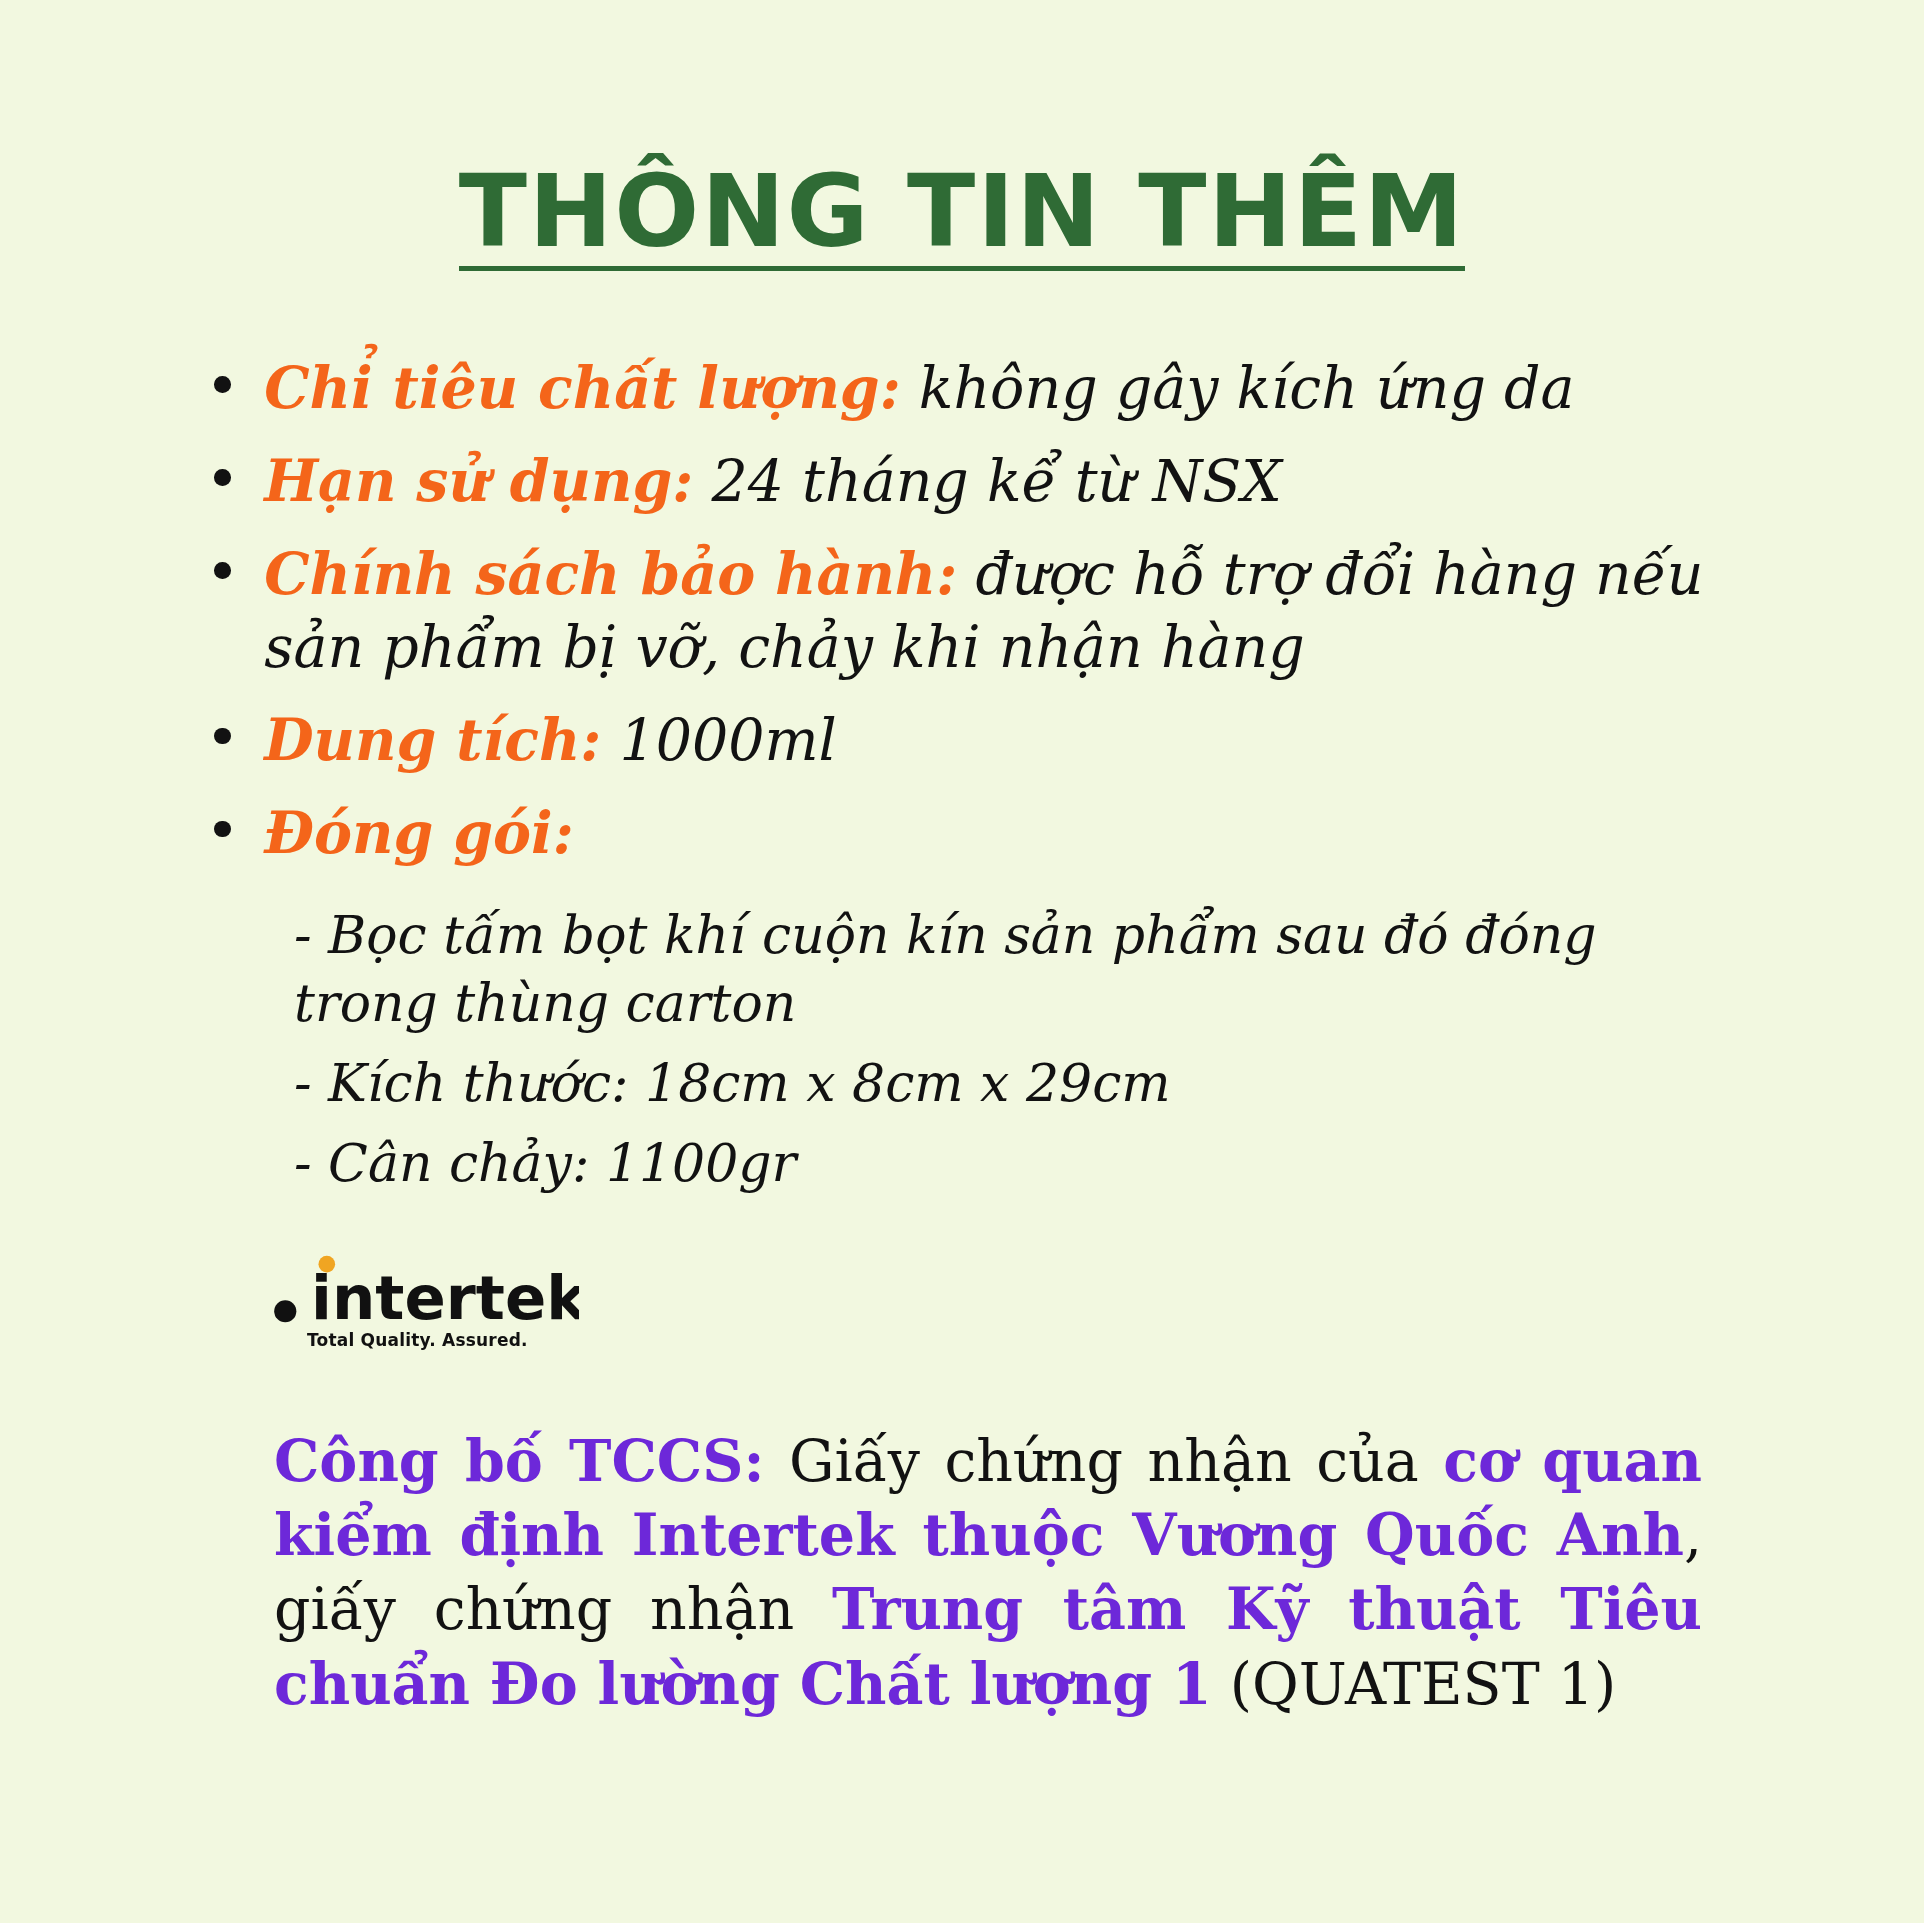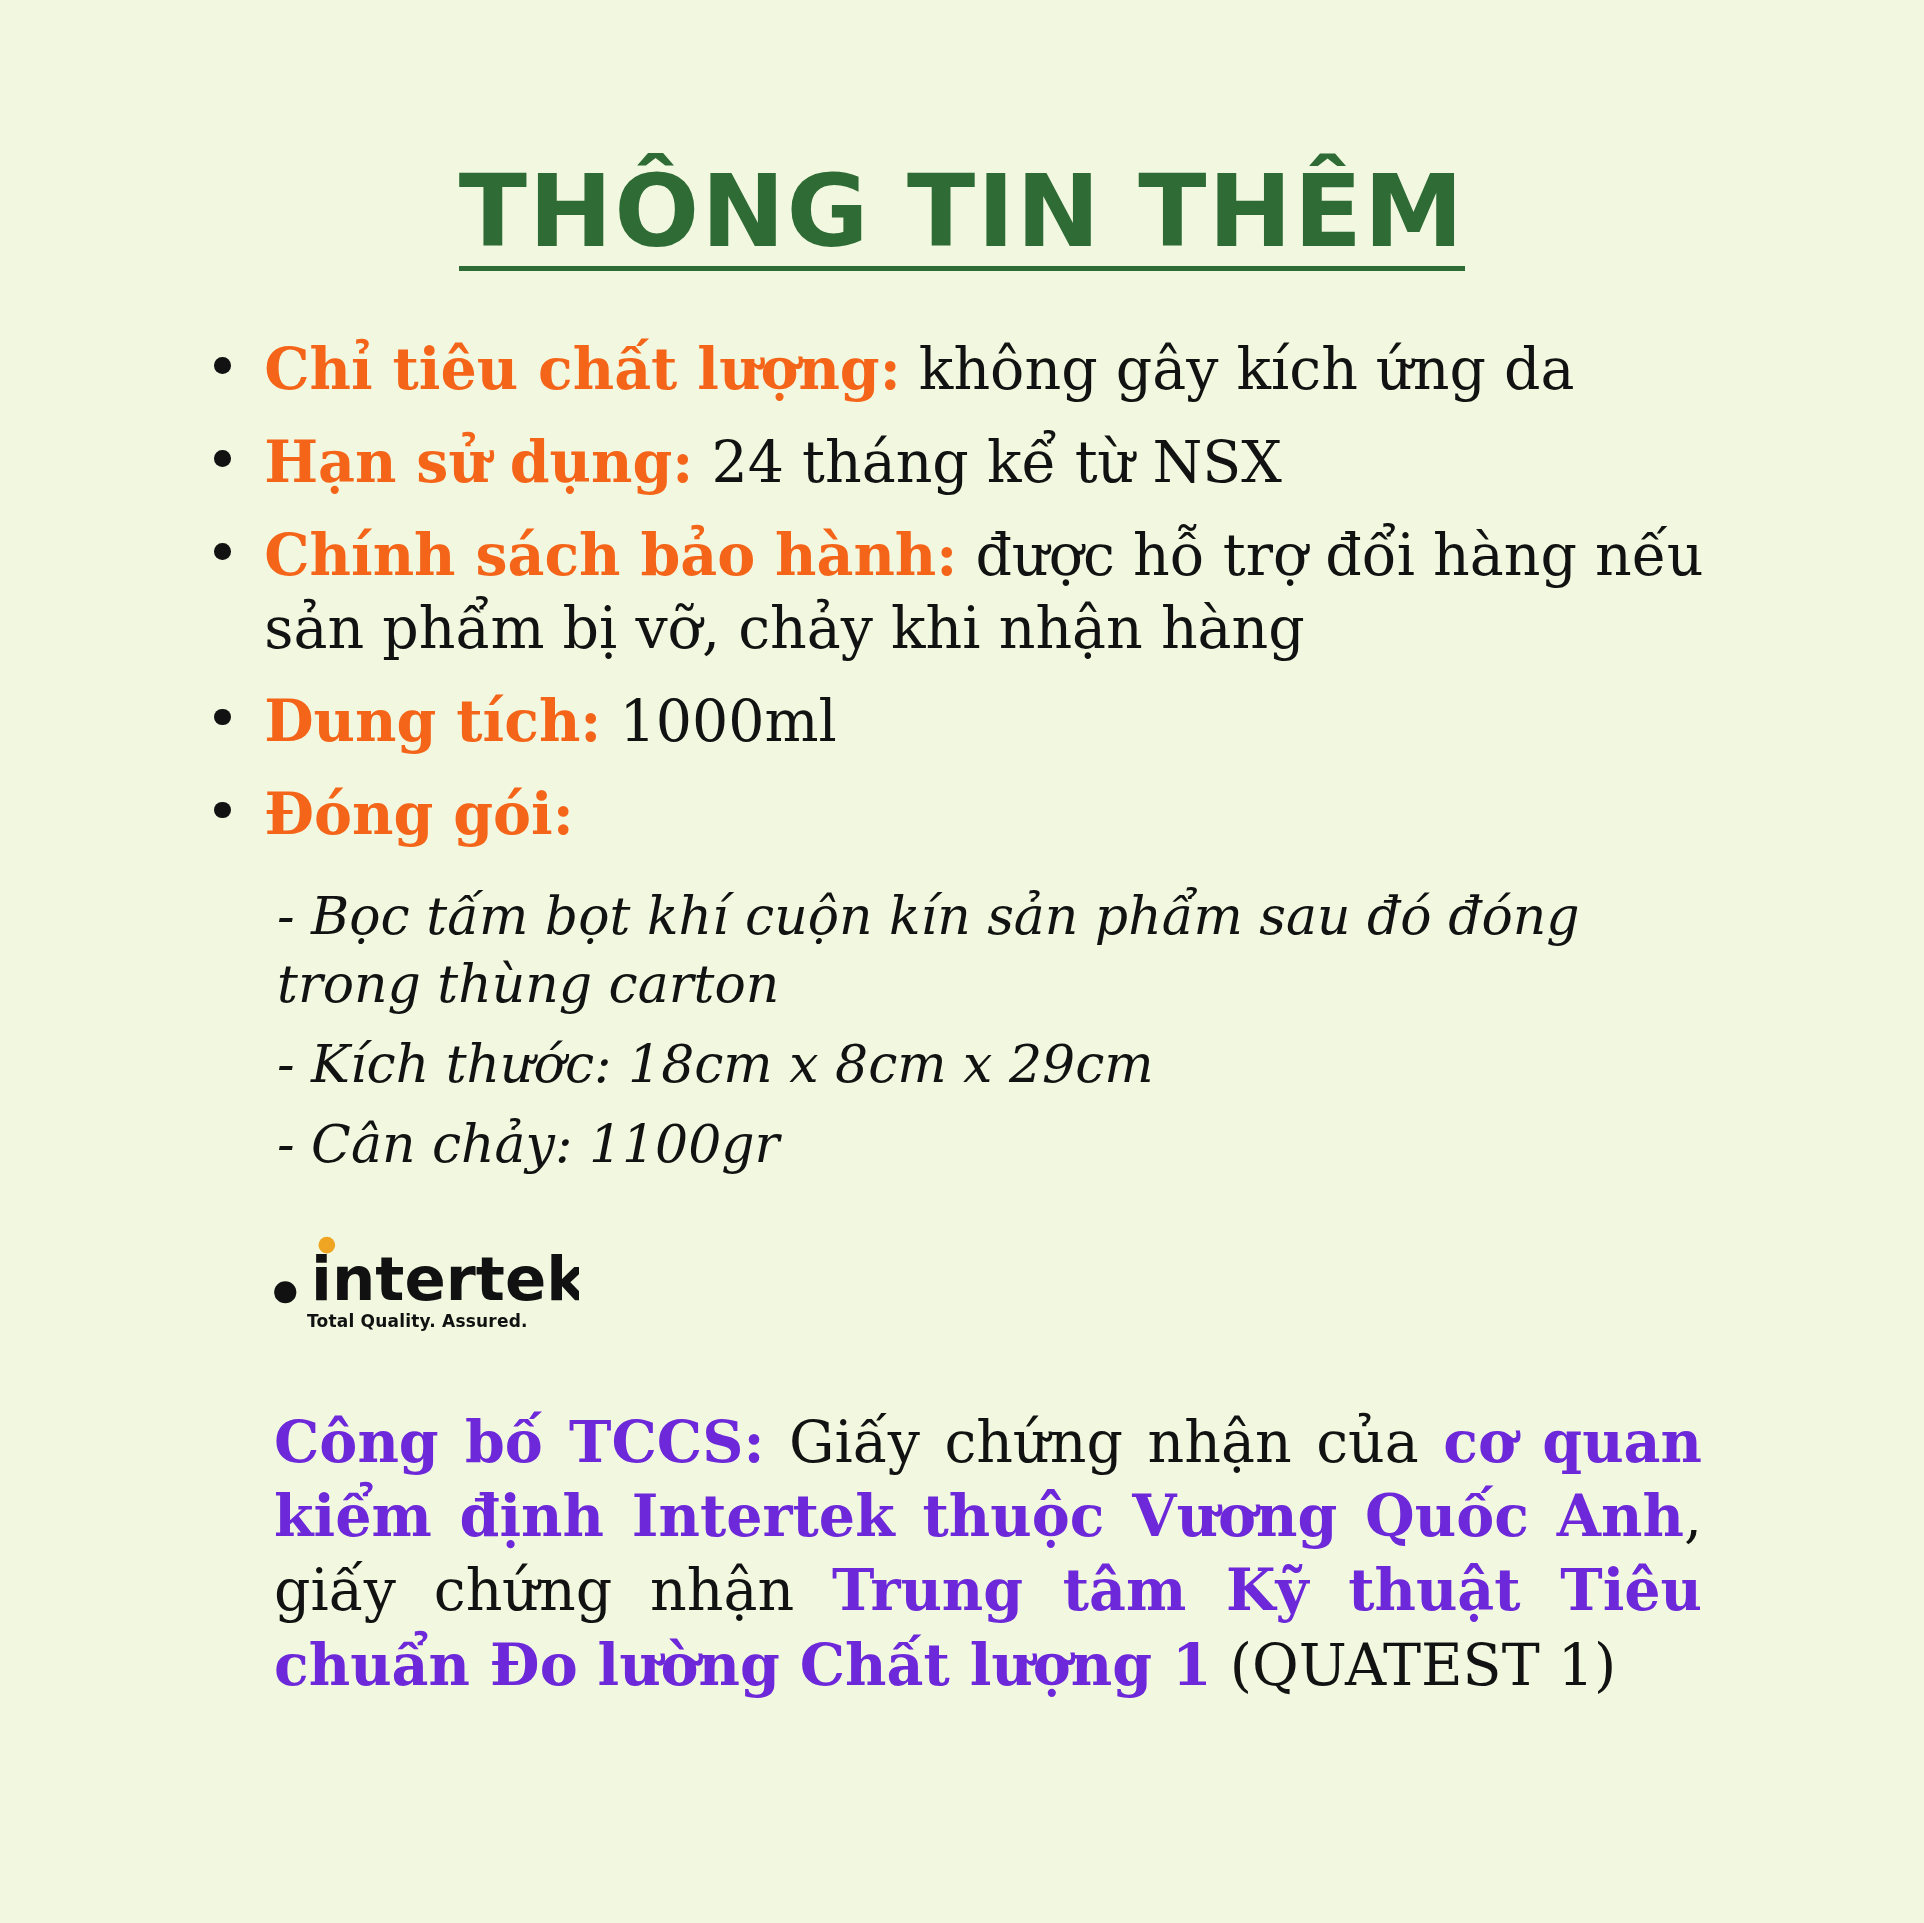--- a/index.html
+++ b/index.html
@@ -31,22 +31,23 @@
     line-height: 1.05;
     display: inline-block;
     width: 100%;
   }
   .title-inner {
     display: inline-block;
     border-bottom: 5.5px solid #2f6b35;
     padding-bottom: 2px;
   }
   .bullets {
-    margin-top: 62px;
+    margin-top: 81px;
     padding-left: 9.2px;
+    font-style: italic;
   }
   .bullet-row {
     position: relative;
     padding-left: 70px;
     margin-bottom: 20px;
     font-size: 57px;
     line-height: 1.28;
     color: #121212;
   }
   .bullet-row .dot {
@@ -68,20 +69,21 @@
   .sub-block {
     margin-top: 31px;
     padding-left: 92px;
     font-style: italic;
     font-size: 52px;
     line-height: 1.32;
     color: #121212;
   }
   .sub-block .sub-line {
     margin-bottom: 11px;
+    margin-left: 17px;
   }
   .logo-wrap {
     margin-top: 57px;
     padding-left: 89px;
     position: relative;
     height: 120px;
   }
   .logo {
     position: relative;
     display: inline-block;

